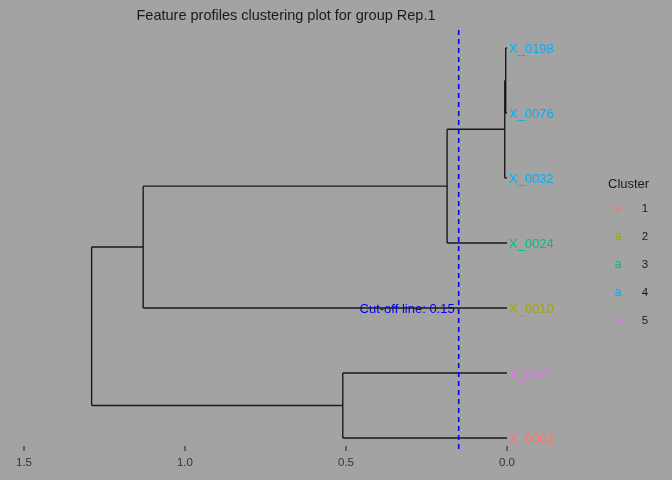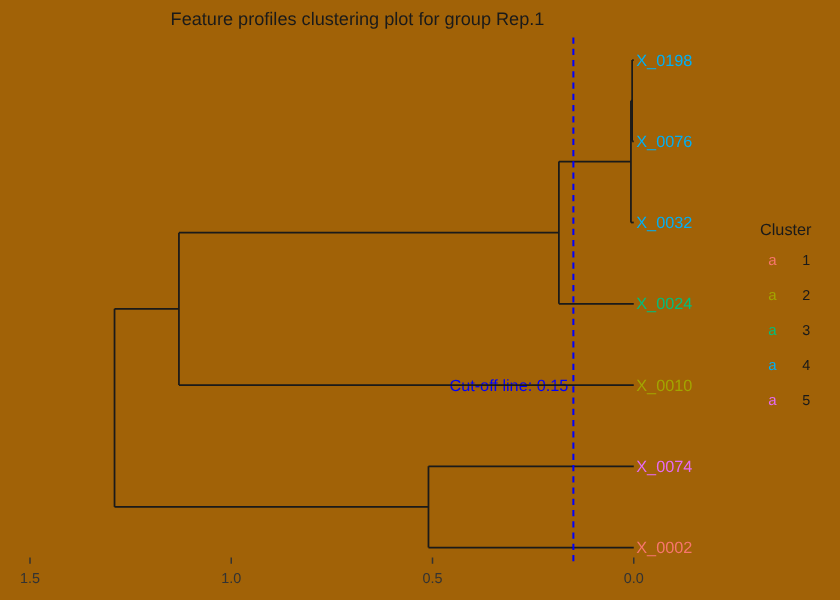--- a/index.html
+++ b/index.html
@@ -1,19 +1,19 @@
 <!DOCTYPE html>
 <html><head>
 <meta charset="utf-8">
 <style>
   html,body{margin:0;padding:0;background:#ffffff;}
   #stage{
     position:relative;
     width:672px;height:480px;
-    background:#a16207;
+    background:#a3a3a3;
     font-family:"Liberation Sans","DejaVu Sans",sans-serif;
     overflow:hidden;
   }
   svg text{font-family:"Liberation Sans","DejaVu Sans",sans-serif;}
   .plot-title{font-size:14.5px;fill:#1a1a1a;}
   .leaf-label{font-size:13px;}
   .cutoff-label{font-size:13px;}
   .tick-label{font-size:11.5px;fill:#333333;}
   .legend-title{font-size:13px;fill:#1a1a1a;}
   .legend-glyph{font-size:12px;}

